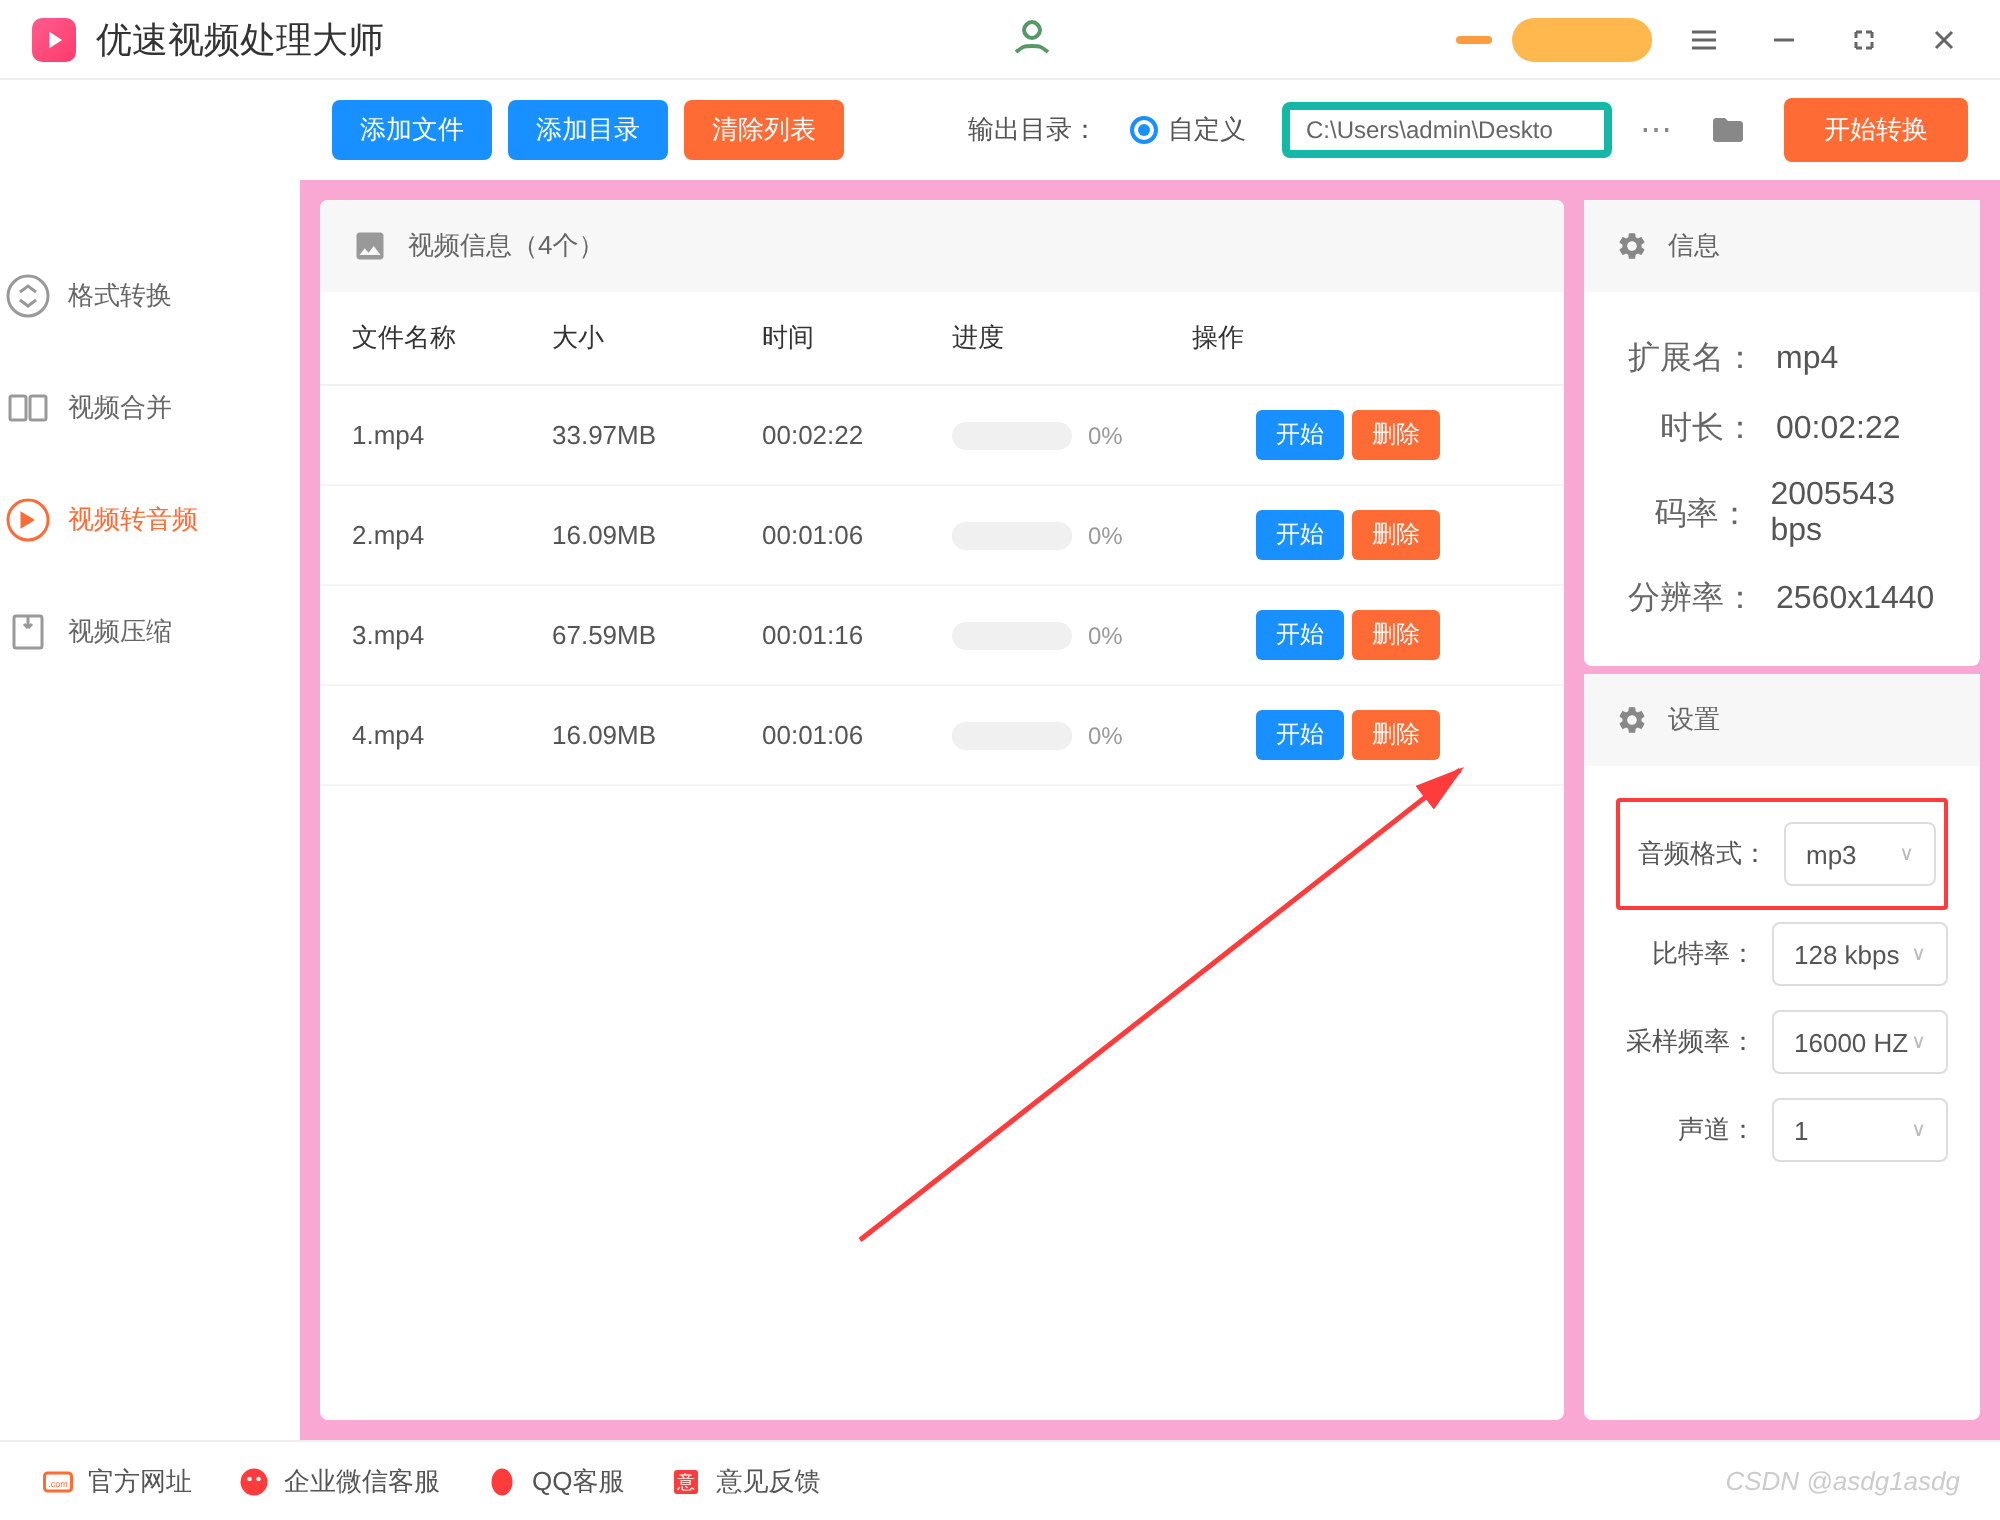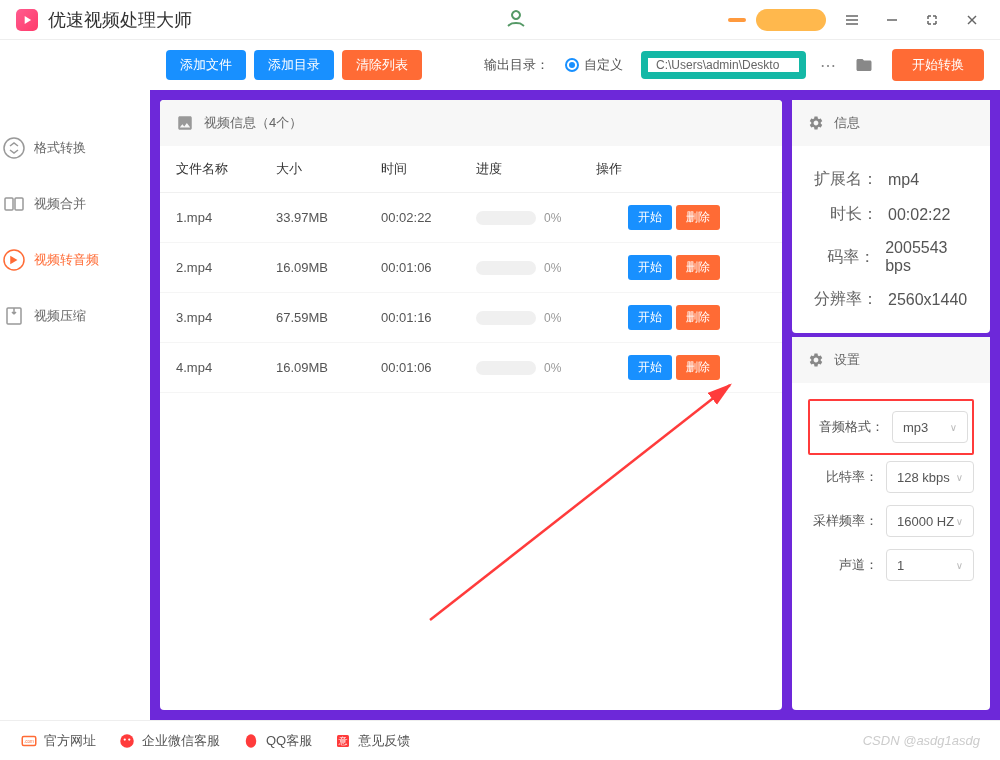--- a/index.html
+++ b/index.html
@@ -21,34 +21,34 @@
     .toolbar { height: 50px; display: flex; align-items: center; padding: 0 16px; gap: 8px; background: #fff; margin-left: 150px; }
     .btn { padding: 6px 14px; border-radius: 4px; font-size: 13px; border: none; cursor: pointer; color: #fff; }
     .btn-blue { background: #1890ff; }
     .btn-orange { background: #ff6b35; }
     .toolbar-spacer { flex: 1; }
     .output-label { font-size: 13px; color: #555; margin-right: 8px; }
     .radio-wrap { display: flex; align-items: center; margin-right: 10px; }
     .radio { width: 14px; height: 14px; border: 2px solid #1890ff; border-radius: 50%; margin-right: 5px; display: flex; align-items: center; justify-content: center; }
     .radio-dot { width: 6px; height: 6px; background: #1890ff; border-radius: 50%; }
     .radio-label { font-size: 13px; color: #555; }
-    .path-input { width: 165px; height: 28px; border: 7px solid #14b8a6; border-radius: 4px; padding: 0 8px; font-size: 12px; color: #666; }
+    .path-input { width: 165px; height: 28px; border: 4px solid #14b8a6; border-radius: 4px; padding: 0 8px; font-size: 12px; color: #666; }
     .icon-btn { width: 28px; height: 28px; display: flex; align-items: center; justify-content: center; color: #888; cursor: pointer; font-size: 16px; }
     .btn-convert { background: #ff6b35; padding: 7px 20px; margin-left: 6px; }
     
     
     .main { display: flex; height: calc(100% - 130px); }
     .sidebar { width: 150px; background: #fff; padding-top: 30px; }
     .sidebar-item { display: flex; flex-direction: row; align-items: center; padding: 14px 0; cursor: pointer; color: #666; gap: 6px; }
     .sidebar-item.active { color: #ff6b35; }
     .sidebar-icon { width: 28px; height: 28px; display: flex; align-items: center; justify-content: center; }
     .sidebar-label { font-size: 13px; }
     
     
-    .content { flex: 1; background: #6d28d9; padding: 10px; display: flex; gap: 10px; }
+    .content { flex: 1; background: #f9a8d4; padding: 10px; display: flex; gap: 10px; }
     .file-panel { flex: 1; background: #fff; border-radius: 4px; overflow: hidden; }
     .panel-header { height: 46px; background: #f7f7f7; display: flex; align-items: center; padding: 0 16px; gap: 10px; color: #666; font-size: 13px; }
     .panel-header svg { width: 18px; height: 18px; }
     
     .table-header { display: flex; padding: 14px 16px; font-size: 13px; color: #333; font-weight: 500; border-bottom: 1px solid #f0f0f0; }
     .col-name { width: 100px; }
     .col-size { width: 105px; }
     .col-time { width: 95px; }
     .col-progress { width: 120px; }
     .col-action { flex: 1; }

